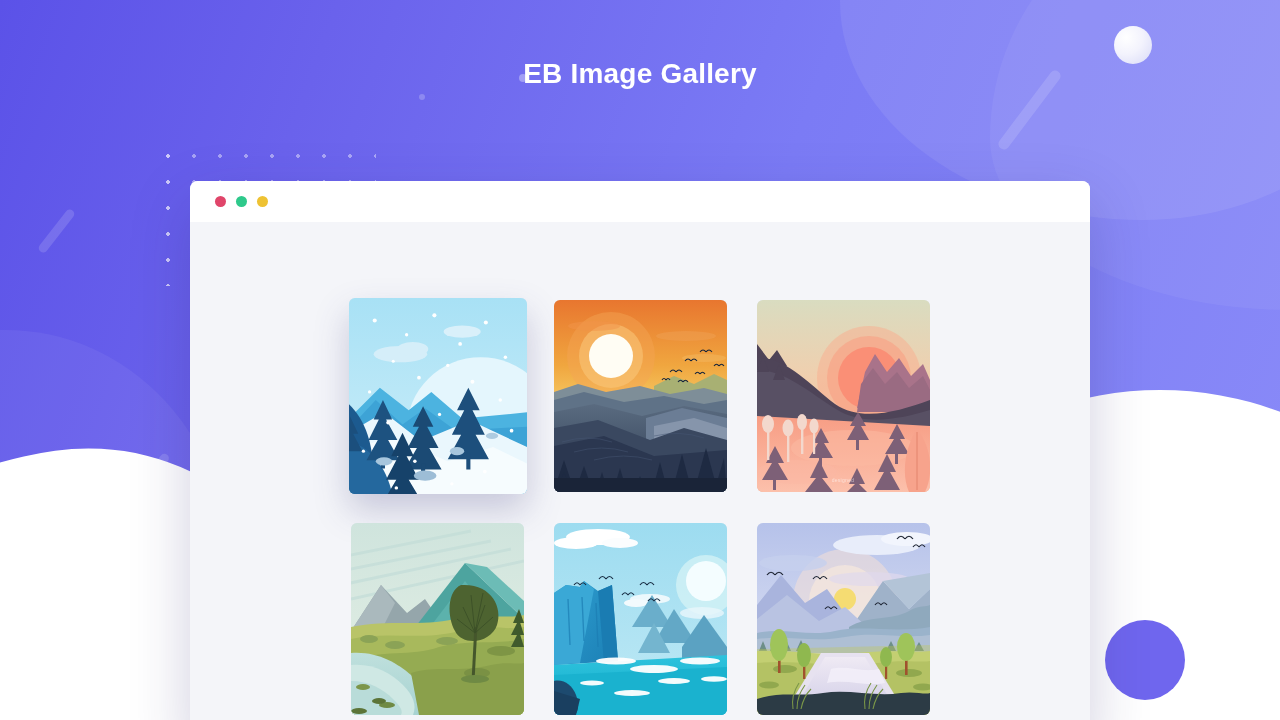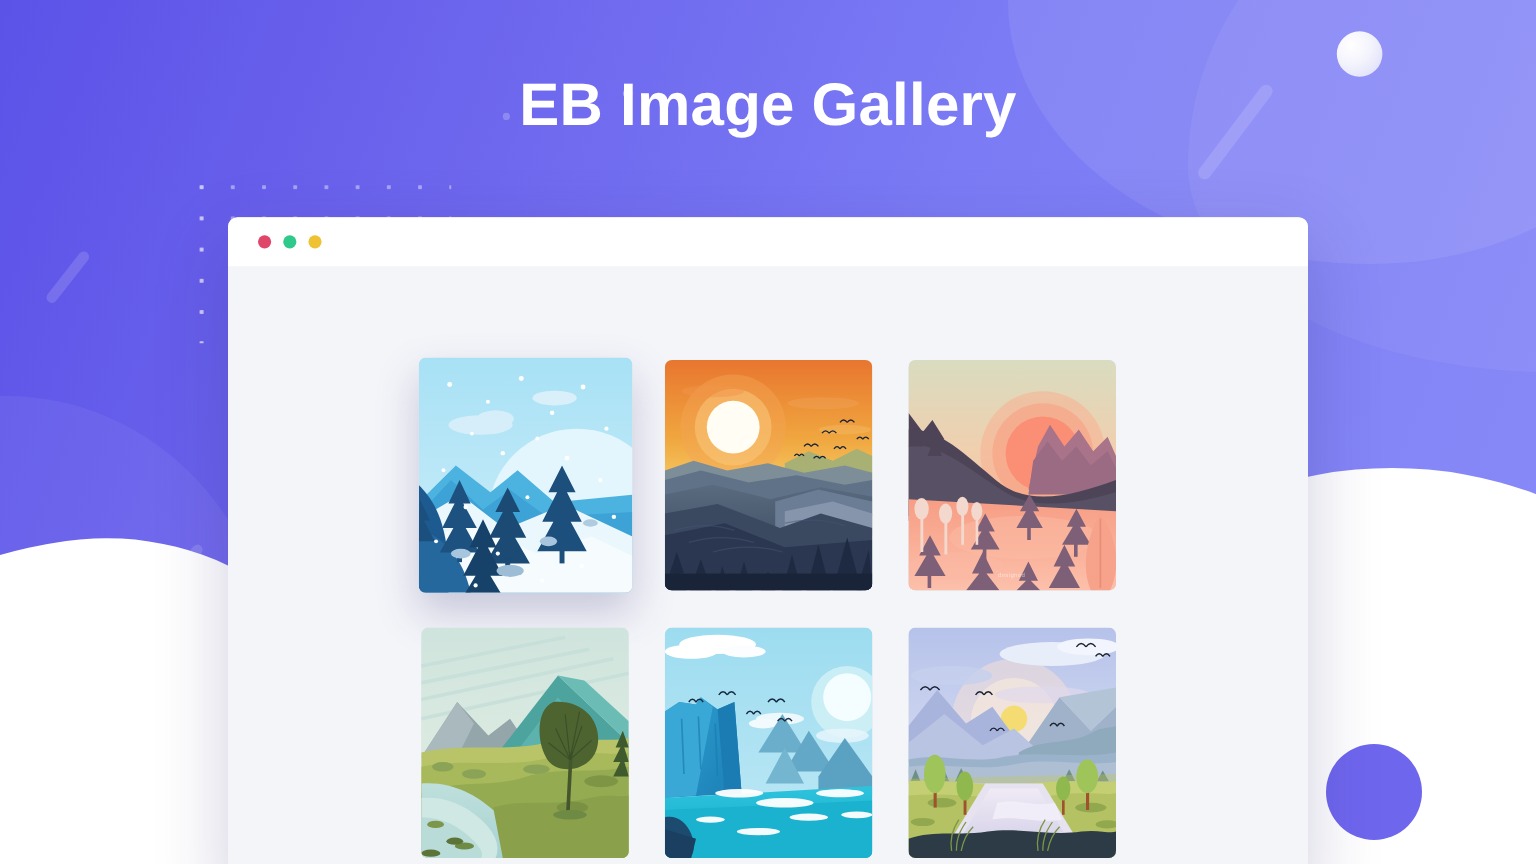--- a/index.html
+++ b/index.html
@@ -95,21 +95,21 @@
   }
   .stray-dot.p1{ left:1063px; top:530px; }
   .stray-dot.p2{ left:519px;  top:74px;  width:8px; height:8px; }
   .stray-dot.p3{ left:419px;  top:94px;  width:6px; height:6px; background:rgba(255,255,255,0.22); }
 
   
   .page-title{
     position:absolute; left:0; right:0; top:58px;
     text-align:center;
     color:#ffffff;
-    font-size:50px;
+    font-size:28px;
     font-weight:bold;
     letter-spacing:0.2px;
     z-index:6;
   }
 
   
   .window{
     position:absolute;
     left:190px; top:181px;
     width:900px; height:560px;

